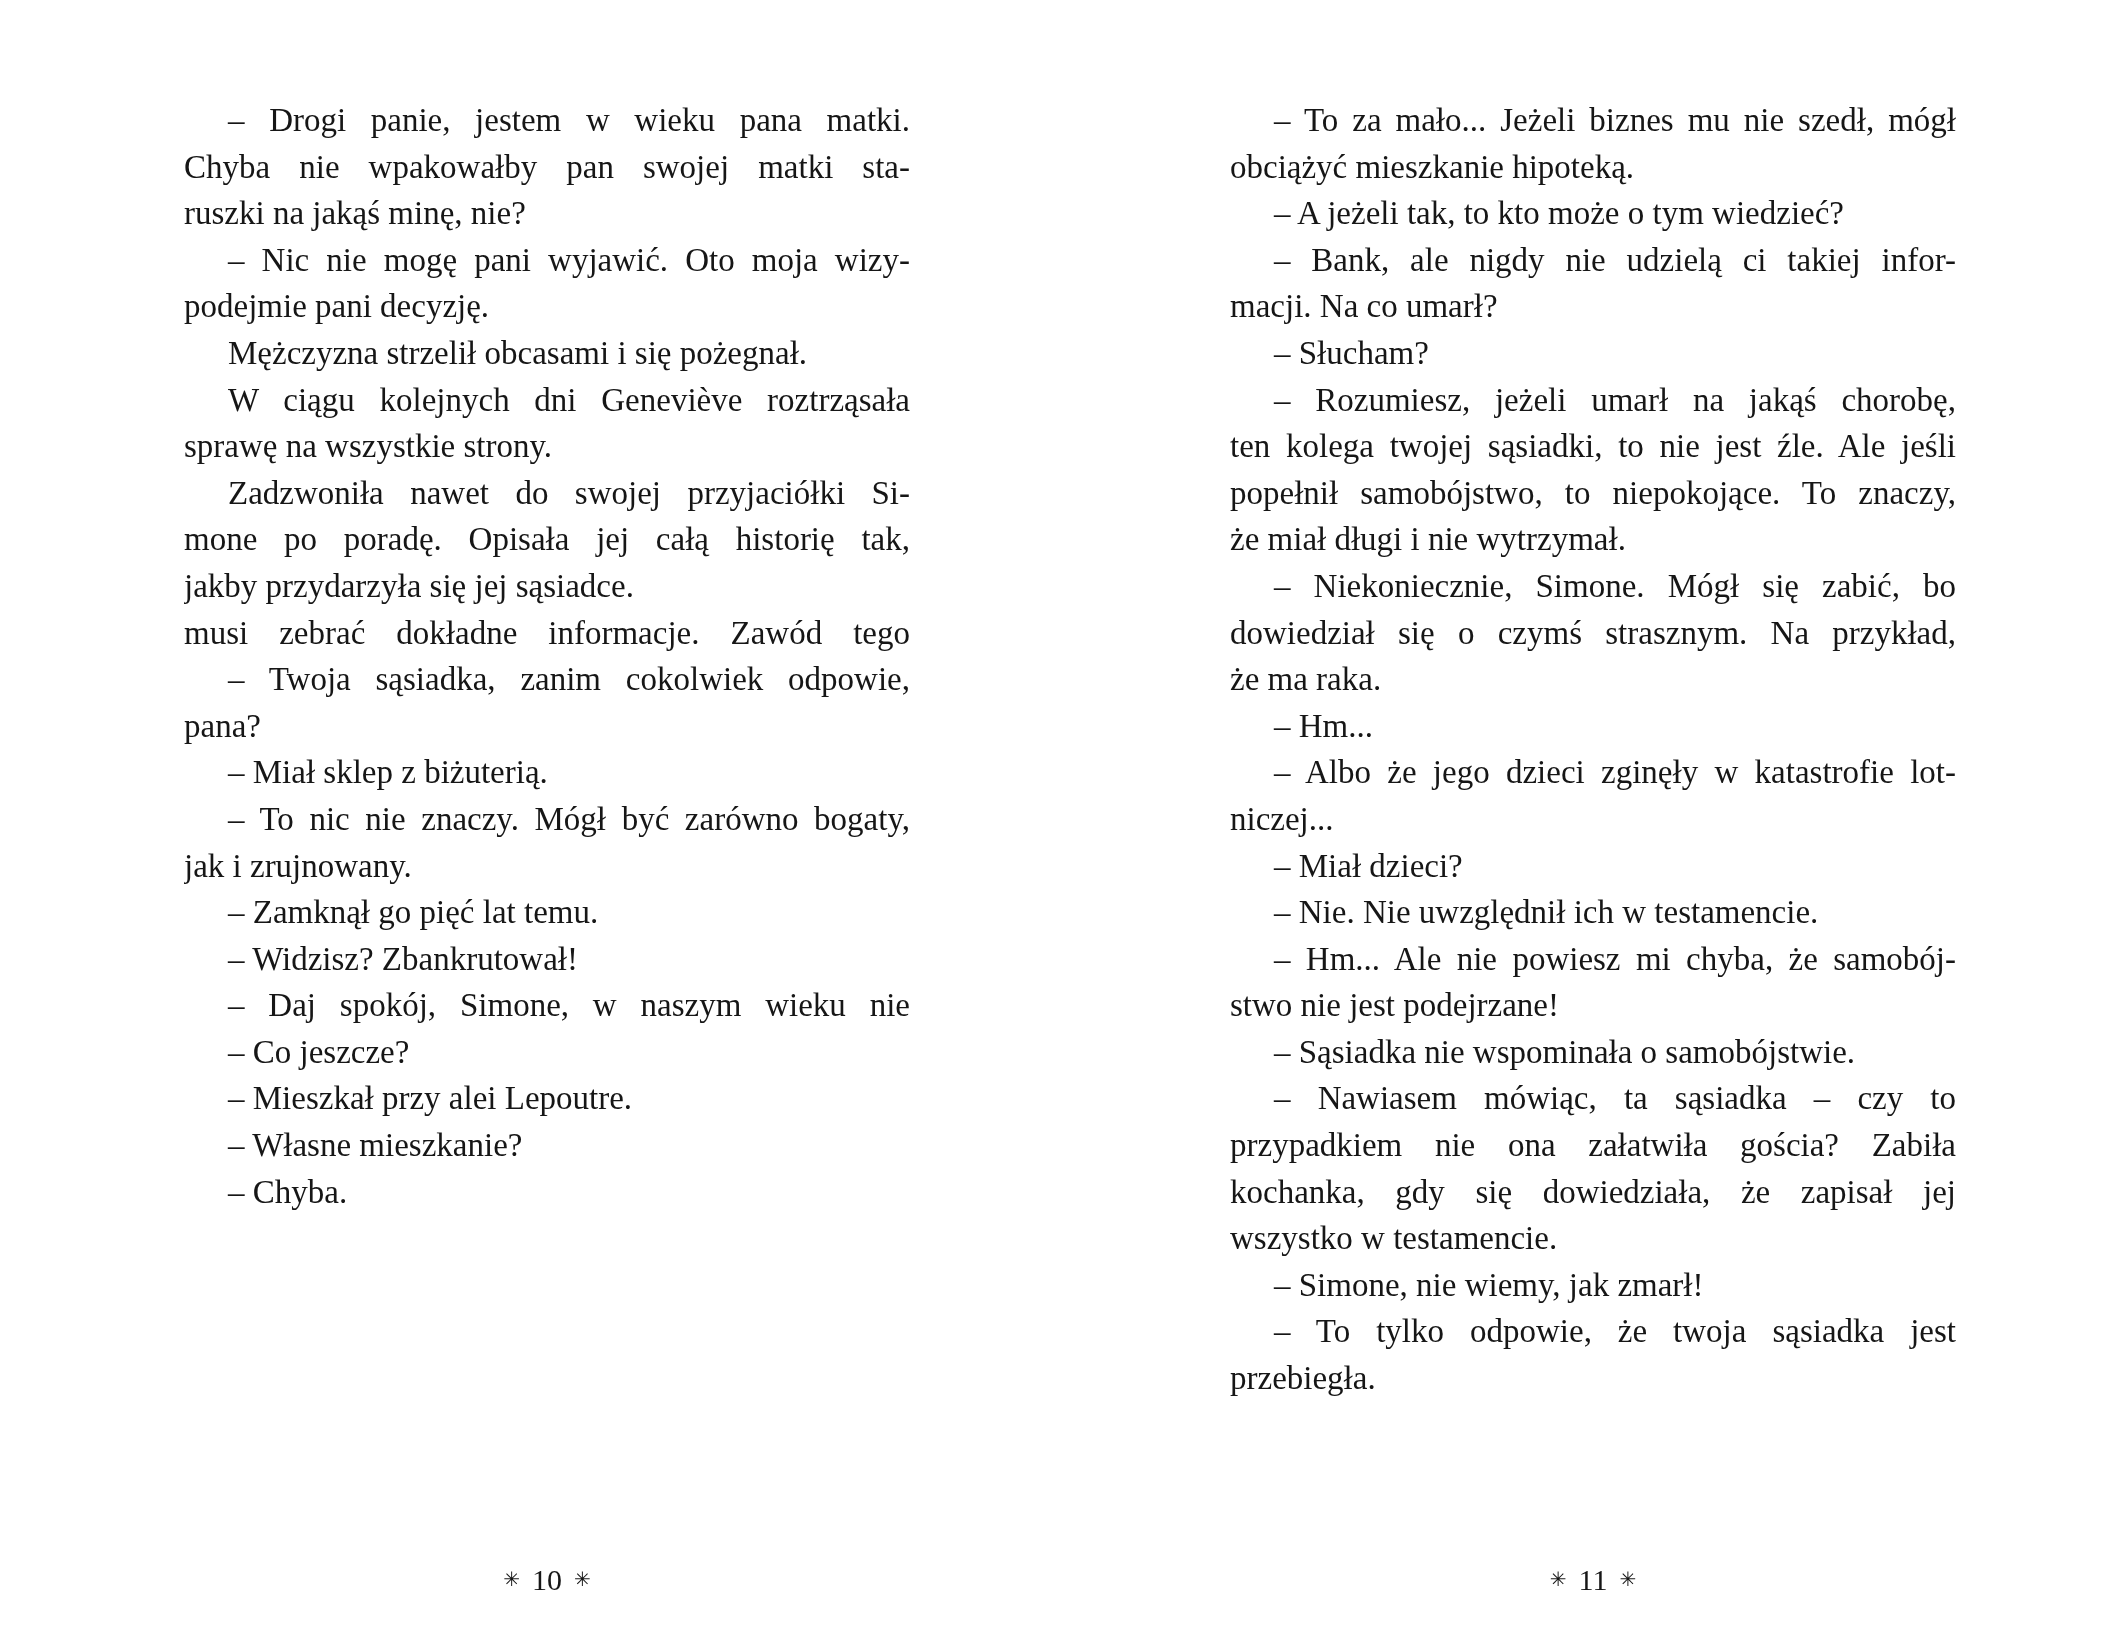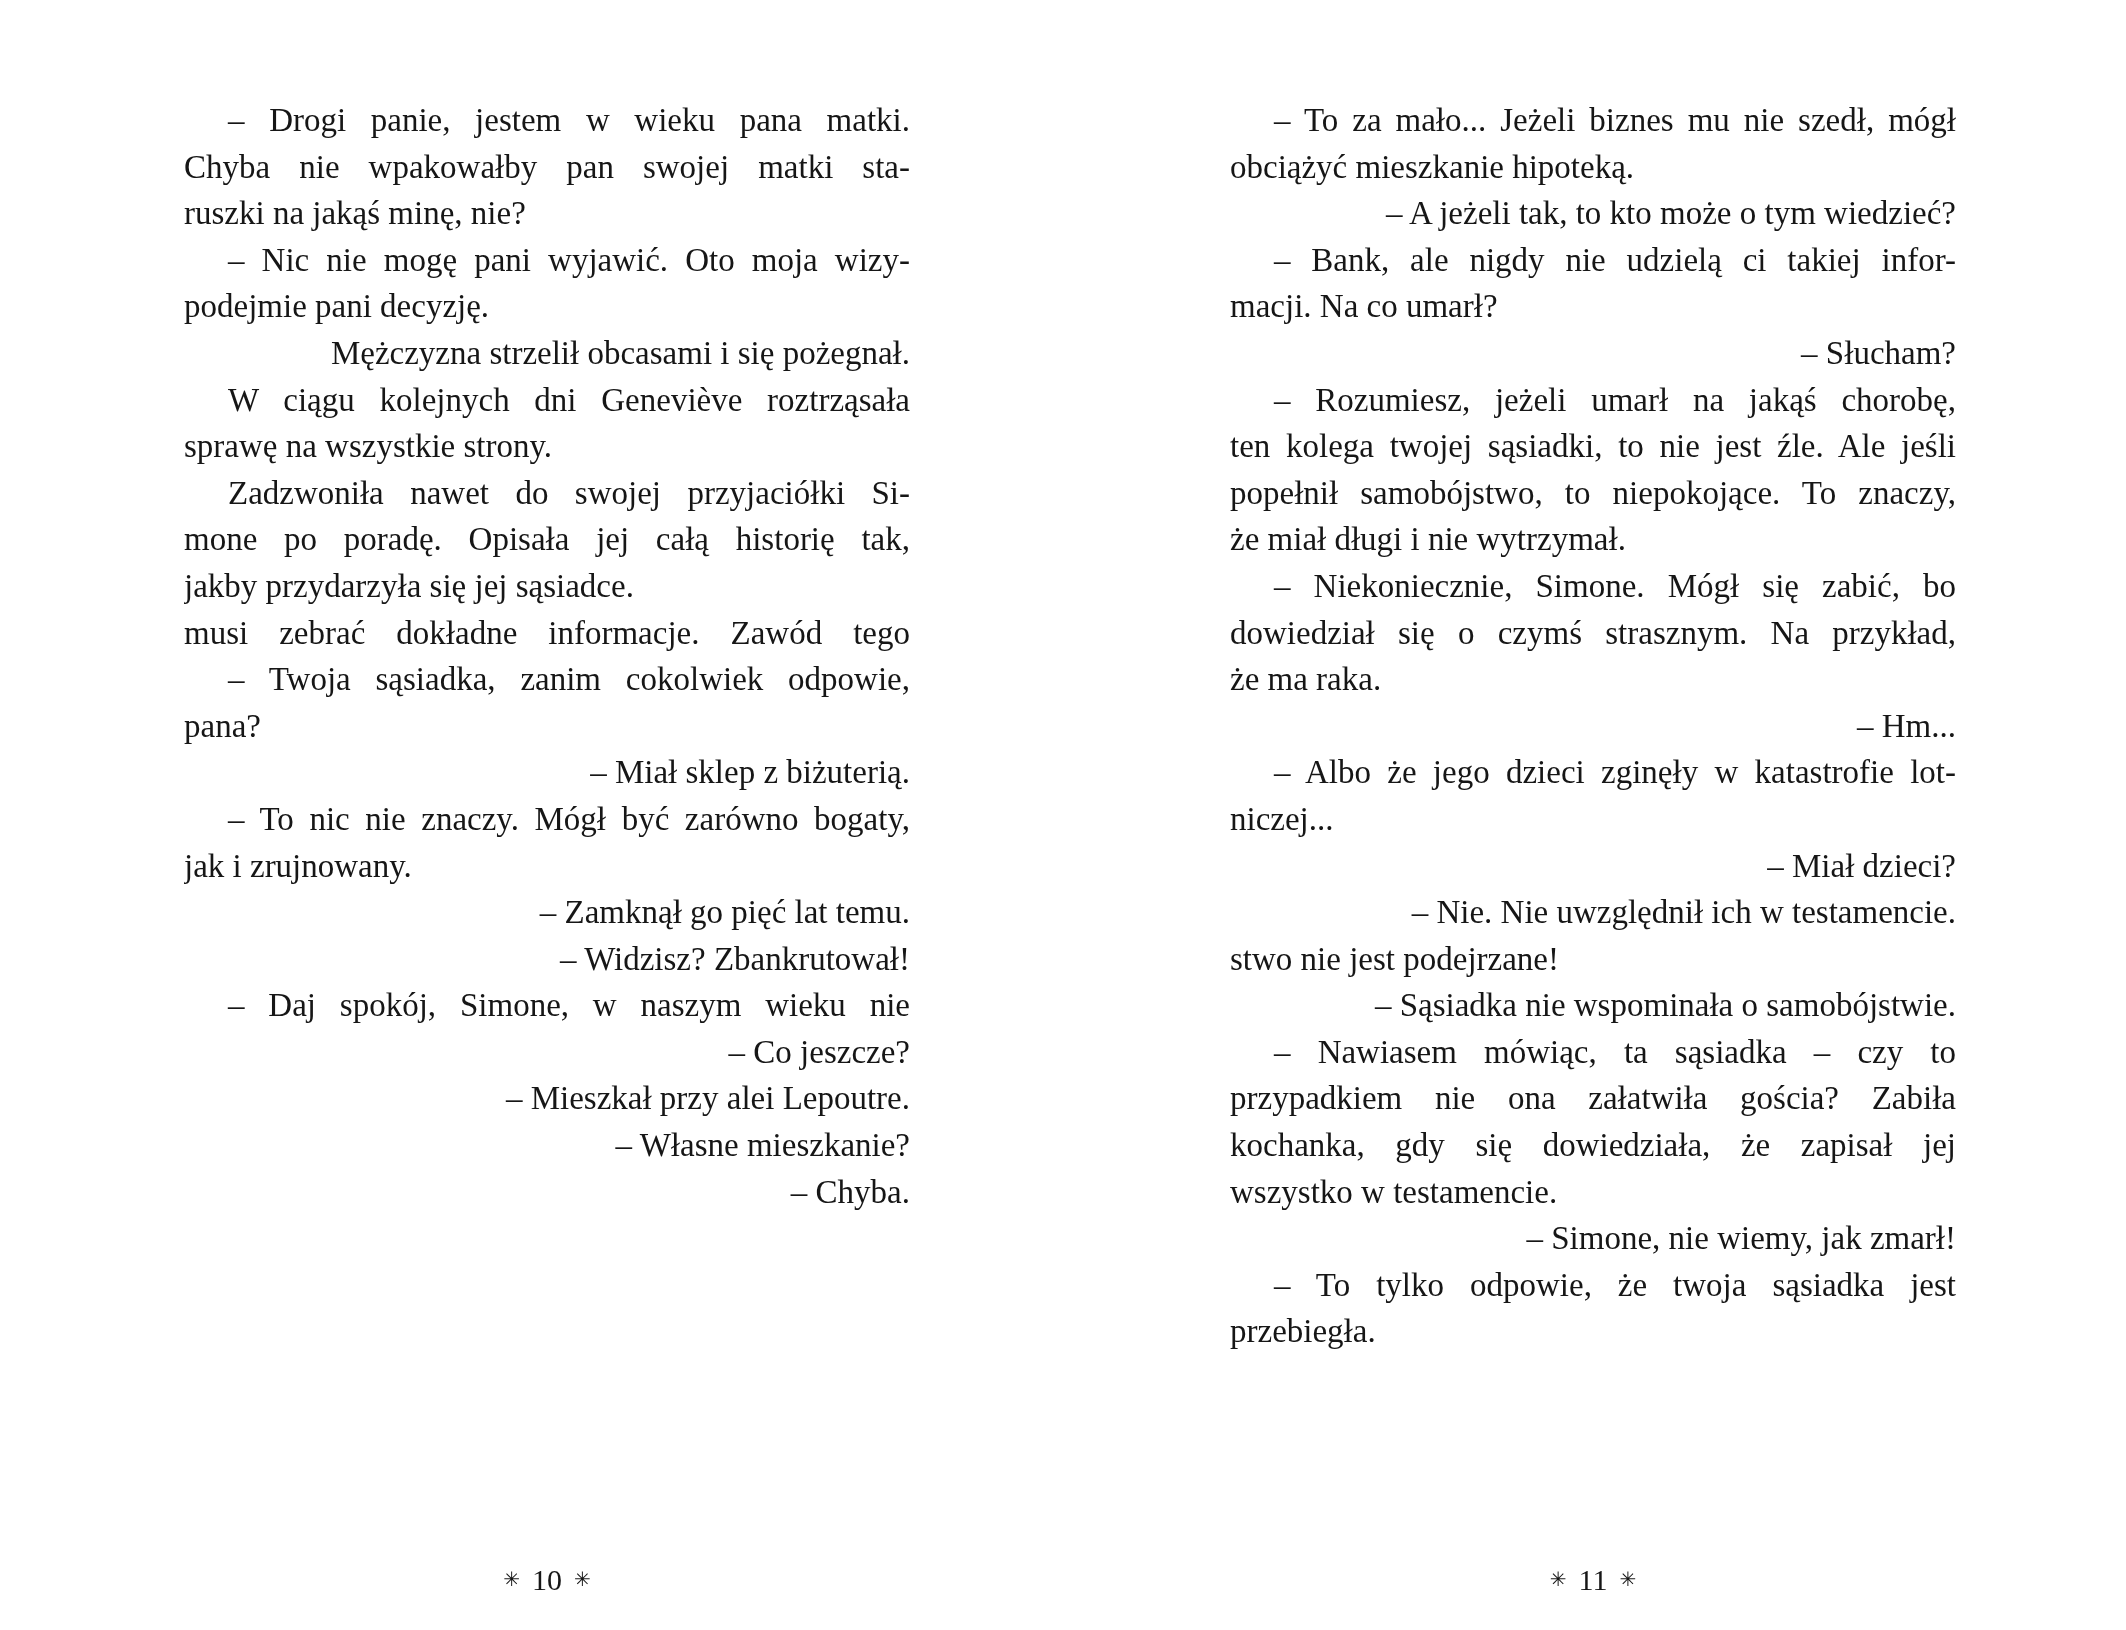--- a/index.html
+++ b/index.html
@@ -35,21 +35,20 @@
     overflow: hidden;
     text-align: left;
     text-rendering: optimizeLegibility;
   }
   .line.j {
     text-align: justify;
     text-align-last: justify;
   }
   .line.ind {
     padding-left: 44px;
-    text-align: right;
   }
 
   .footer {
     position: absolute;
     top: 1563px;
     width: 726px;
     text-align: center;
     font-size: 30px;
     white-space: nowrap;
   }
@@ -114,20 +113,21 @@
         <div class="line j">popełnił samobójstwo, to niepokojące. To znaczy,</div>
         <div class="line">że miał długi i nie wytrzymał.</div>
         <div class="line j ind">– Niekoniecznie, Simone. Mógł się zabić, bo</div>
         <div class="line j">dowiedział się o czymś strasznym. Na przykład,</div>
         <div class="line">że ma raka.</div>
         <div class="line ind">– Hm...</div>
         <div class="line j ind">– Albo że jego dzieci zginęły w katastrofie lot-</div>
         <div class="line">niczej...</div>
         <div class="line ind">– Miał dzieci?</div>
         <div class="line ind">– Nie. Nie uwzględnił ich w testamencie.</div>
+        <div class="line j ind">– Hm... Ale nie powiesz mi chyba, że samobój-</div>
         <div class="line">stwo nie jest podejrzane!</div>
         <div class="line ind">– Sąsiadka nie wspominała o samobójstwie.</div>
         <div class="line j ind">– Nawiasem mówiąc, ta sąsiadka – czy to</div>
         <div class="line j">przypadkiem nie ona załatwiła gościa? Zabiła</div>
         <div class="line j">kochanka, gdy się dowiedziała, że zapisał jej</div>
         <div class="line">wszystko w testamencie.</div>
         <div class="line ind">– Simone, nie wiemy, jak zmarł!</div>
         <div class="line j ind">– To tylko odpowie, że twoja sąsiadka jest</div>
         <div class="line">przebiegła.</div>
       </div>

